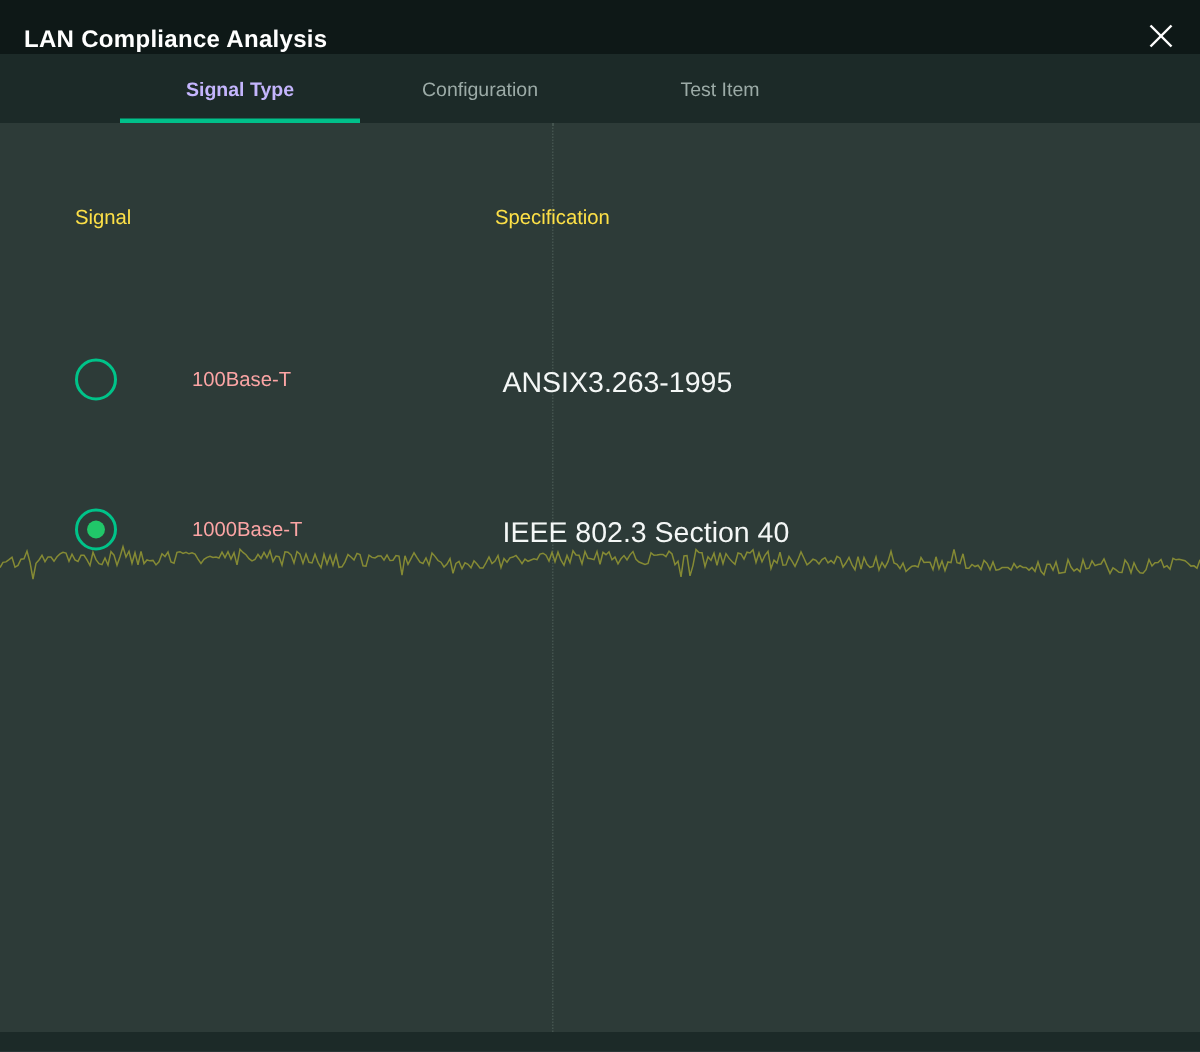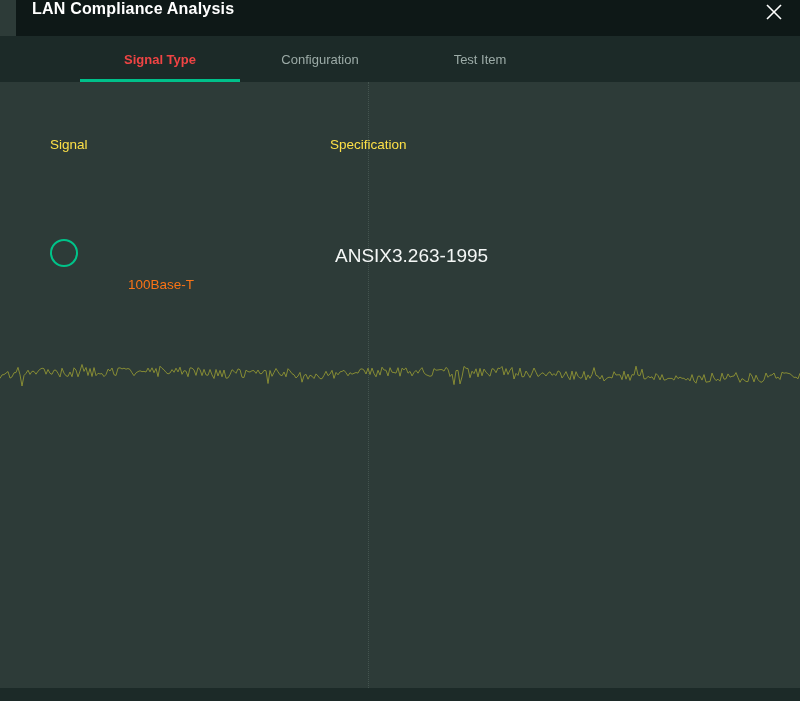--- a/index.html
+++ b/index.html
@@ -1,43 +1,43 @@
 <!DOCTYPE html>
 <html><head>
 <meta charset="utf-8">
 <style>
   * { box-sizing: border-box; margin: 0; padding: 0; }
   html, body { width: 800px; height: 701px; background: #2d3b38; font-family: "Liberation Sans", sans-serif; }
   .window { position: relative; width: 800px; height: 701px; background: #2d3b38; overflow: hidden; }
 
   
-  .titlebar { position: absolute; top: 0; left: 16px; right: 0; height: 36px; background: #0e1817; display: flex; align-items: flex-start; justify-content: space-between; padding: 0 14px 0 16px; }
+  .titlebar { position: absolute; top: 0; left: 0; right: 0; height: 36px; background: #0e1817; display: flex; align-items: flex-end; justify-content: space-between; padding: 0 14px 0 16px; }
   .titlebar .title { color: #ffffff; font-size: 16px; font-weight: bold; letter-spacing: .2px; }
   .close-btn { width: 24px; height: 24px; display: flex; align-items: center; justify-content: center; cursor: pointer; }
 
   
   .tabbar { position: absolute; top: 36px; left: 0; right: 0; height: 46px; background: #1c2a28; display: flex; padding-left: 80px; }
   .tab { width: 160px; display: flex; align-items: center; justify-content: center; color: #9caba7; font-size: 13px; position: relative; cursor: pointer; }
-  .tab.active { color: #ef4444; font-weight: bold; }
+  .tab.active { color: #c4b5fd; font-weight: bold; }
   .tab.active::after { content: ""; position: absolute; left: 0; right: 0; bottom: 0; height: 3px; background: #00c08a; }
 
   
   .content { position: absolute; top: 82px; left: 0; right: 0; bottom: 13px; background: #2d3b38; }
   .graticule-v { position: absolute; left: 368px; top: 0; bottom: 0; width: 0; border-left: 1px dotted rgba(180,200,190,0.18); }
 
   .col-header { position: absolute; color: #fde047; font-size: 13.5px; }
   .hdr-signal { left: 50px; top: 55px; }
   .hdr-spec { left: 330px; top: 55px; }
 
   .row { position: absolute; left: 0; right: 0; height: 30px; cursor: pointer; }
   .row-0 { top: 156px; }
   .row-1 { top: 256px; }
   .radio { position: absolute; left: 50px; top: 1px; width: 28px; height: 28px; border-radius: 50%; border: 2px solid #00c389; background: transparent; }
   .radio.selected::after { content: ""; position: absolute; left: 6px; top: 6px; width: 12px; height: 12px; border-radius: 50%; background: #21c769; }
-  .row .signal-label { position: absolute; left: 128px; top: 7px; color: #f97316; font-size: 13.5px; margin-top: 32px; }
+  .row .signal-label { position: absolute; left: 128px; top: 7px; color: #fca5a5; font-size: 13.5px; }
   .row .spec-label { position: absolute; left: 335px; top: 7px; color: #f4f7f6; font-size: 19px; }
 
   .waveform { position: absolute; left: 0; top: 271px; width: 800px; height: 44px; pointer-events: none; }
 
   
   .bottombar { position: absolute; left: 0; right: 0; bottom: 0; height: 13px; background: #1c2a28; }
 </style>
 </head>
 <body>
 
@@ -70,20 +70,25 @@
 
     <div class="col-header hdr-signal">Signal</div>
     <div class="col-header hdr-spec">Specification</div>
 
     <div class="row row-0">
       <span class="radio"></span>
       <span class="signal-label">100Base-T</span>
       <span class="spec-label">ANSIX3.263-1995</span>
     </div>
 
+    <div class="row row-1">
+      <span class="radio selected"></span>
+      <span class="signal-label">1000Base-T</span>
+      <span class="spec-label">IEEE 802.3 Section 40</span>
+    </div>
 
     <svg class="waveform" id="waveform-svg" viewBox="0 0 800 44" preserveAspectRatio="none">
         <polyline points="0,25.4 2,21.9 4,21.6 6,20.1 8,18.5 10,25.1 12,23.9 14,19.8 16,19.5 18,14.4 20,21.8 22,33.0 24,22.5 26,20.3 28,17.2 30,21.4 32,18.3 34,18.4 36,21.2 38,18.2 40,16.3 42,15.2 44,15.7 46,21.2 48,16.5 50,20.3 52,21.3 54,17.2 56,17.2 58,20.3 60,24.0 62,15.2 64,20.1 66,22.8 68,23.4 70,19.0 72,23.7 74,14.8 76,17.1 78,23.8 80,18.1 82,11.5 84,18.4 86,14.5 88,22.5 90,15.5 92,23.5 94,14.6 96,22.7 98,20.3 100,20.9 102,20.6 104,23.6 106,21.5 108,16.2 110,18.0 112,15.0 114,21.7 116,22.5 118,15.2 120,14.8 122,15.9 124,15.2 126,16.2 128,15.5 130,16.4 132,19.8 134,22.7 136,19.9 138,18.6 140,17.8 142,18.6 144,18.4 146,19.0 148,15.1 150,18.8 152,14.8 154,19.7 156,15.5 158,23.6 160,13.2 162,15.3 164,16.8 166,19.4 168,20.9 170,20.0 172,16.6 174,19.3 176,15.2 178,18.9 180,14.2 182,21.3 184,17.7 186,18.1 188,23.7 190,14.9 192,15.1 194,16.9 196,22.4 198,14.7 200,16.5 202,22.6 204,16.4 206,21.9 208,22.3 210,16.5 212,21.9 214,25.5 216,16.5 218,23.0 220,17.4 222,23.8 224,17.0 226,25.2 228,24.9 230,21.6 232,16.7 234,18.3 236,20.3 238,15.9 240,16.7 242,24.2 244,24.5 246,17.1 248,18.6 250,19.0 252,17.7 254,17.6 256,20.4 258,17.0 260,20.7 262,20.5 264,17.4 266,17.7 268,30.5 270,17.5 272,23.3 274,19.4 276,15.5 278,18.8 280,21.8 282,22.7 284,19.0 286,23.8 288,15.7 290,17.9 292,20.7 294,21.8 296,25.0 298,23.0 300,19.4 302,29.2 304,22.6 306,21.3 308,26.2 310,22.2 312,23.2 314,25.5 316,20.9 318,23.0 320,25.6 322,25.7 324,22.3 326,18.3 328,22.7 330,21.0 332,17.3 334,25.4 336,19.4 338,21.8 340,18.9 342,18.4 344,17.3 346,19.8 348,22.8 350,19.7 352,21.2 354,20.3 356,19.5 358,20.1 360,16.4 362,15.8 364,17.1 366,21.0 368,15.2 370,21.5 372,15.1 374,20.5 376,23.8 378,17.3 380,22.1 382,14.2 384,17.0 386,17.2 388,22.9 390,14.7 392,19.2 394,19.5 396,20.1 398,14.7 400,23.2 402,15.2 404,16.8 406,14.9 408,20.2 410,18.4 412,22.9 414,19.5 416,17.4 418,20.2 420,16.9 422,14.7 424,19.8 426,21.7 428,22.5 430,23.3 432,22.6 434,15.6 436,17.2 438,17.0 440,16.6 442,16.6 444,18.1 446,14.4 448,16.3 450,23.5 452,21.1 454,31.6 456,17.6 458,17.4 460,30.9 462,23.9 464,13.4 466,15.3 468,15.5 470,24.7 472,18.2 474,20.6 476,15.8 478,23.9 480,15.4 482,22.8 484,16.1 486,19.1 488,21.3 490,23.2 492,15.7 494,16.3 496,19.7 498,15.1 500,15.6 502,13.5 504,21.9 506,15.6 508,21.5 510,17.2 512,14.5 514,26.0 516,20.4 518,22.4 520,15.1 522,23.8 524,23.6 526,18.0 528,21.1 530,24.6 532,20.1 534,15.0 536,19.2 538,23.5 540,21.9 542,19.8 544,20.6 546,23.0 548,20.1 550,18.8 552,22.3 554,20.7 556,22.6 558,17.9 560,19.1 562,25.0 564,22.2 566,18.6 568,23.6 570,26.8 572,18.1 574,26.4 576,18.7 578,23.2 580,25.2 582,24.6 584,18.4 586,27.0 588,21.9 590,25.3 592,21.4 594,14.6 596,22.3 598,23.2 600,26.0 602,22.4 604,28.0 606,26.1 608,24.5 610,24.2 612,25.0 614,18.7 616,22.0 618,21.8 620,21.8 622,26.7 624,18.2 626,26.2 628,21.0 630,27.4 632,21.6 634,22.1 636,13.2 638,22.1 640,22.7 642,16.2 644,25.8 646,25.8 648,23.3 650,24.7 652,23.8 654,26.7 656,20.6 658,22.6 660,26.9 662,21.6 664,27.1 666,26.7 668,25.4 670,25.4 672,25.4 674,27.1 676,22.7 678,25.6 680,24.1 682,25.3 684,25.3 686,27.1 688,25.3 690,27.9 692,21.6 694,27.9 696,30.2 698,23.2 700,23.2 702,27.1 704,21.6 706,29.2 708,28.8 710,28.5 712,20.1 714,25.0 716,27.6 718,26.2 720,28.2 722,20.2 724,26.2 726,25.8 728,20.9 730,24.1 732,23.3 734,23.0 736,19.6 738,24.6 740,29.3 742,25.6 744,26.9 746,28.5 748,28.6 750,20.3 752,23.1 754,28.9 756,22.2 758,26.6 760,28.8 762,29.2 764,26.8 766,20.0 768,24.3 770,22.2 772,22.0 774,20.0 776,25.3 778,24.1 780,26.5 782,19.2 784,20.2 786,19.8 788,20.3 790,20.8 792,22.5 794,24.4 796,24.2 798,25.8 800,20.2" fill="none" stroke="#8f9334" stroke-width="1" opacity="0.9"></polyline>
       </svg>
   </div>
 
   <div class="bottombar"></div>
 
 </div>
 

